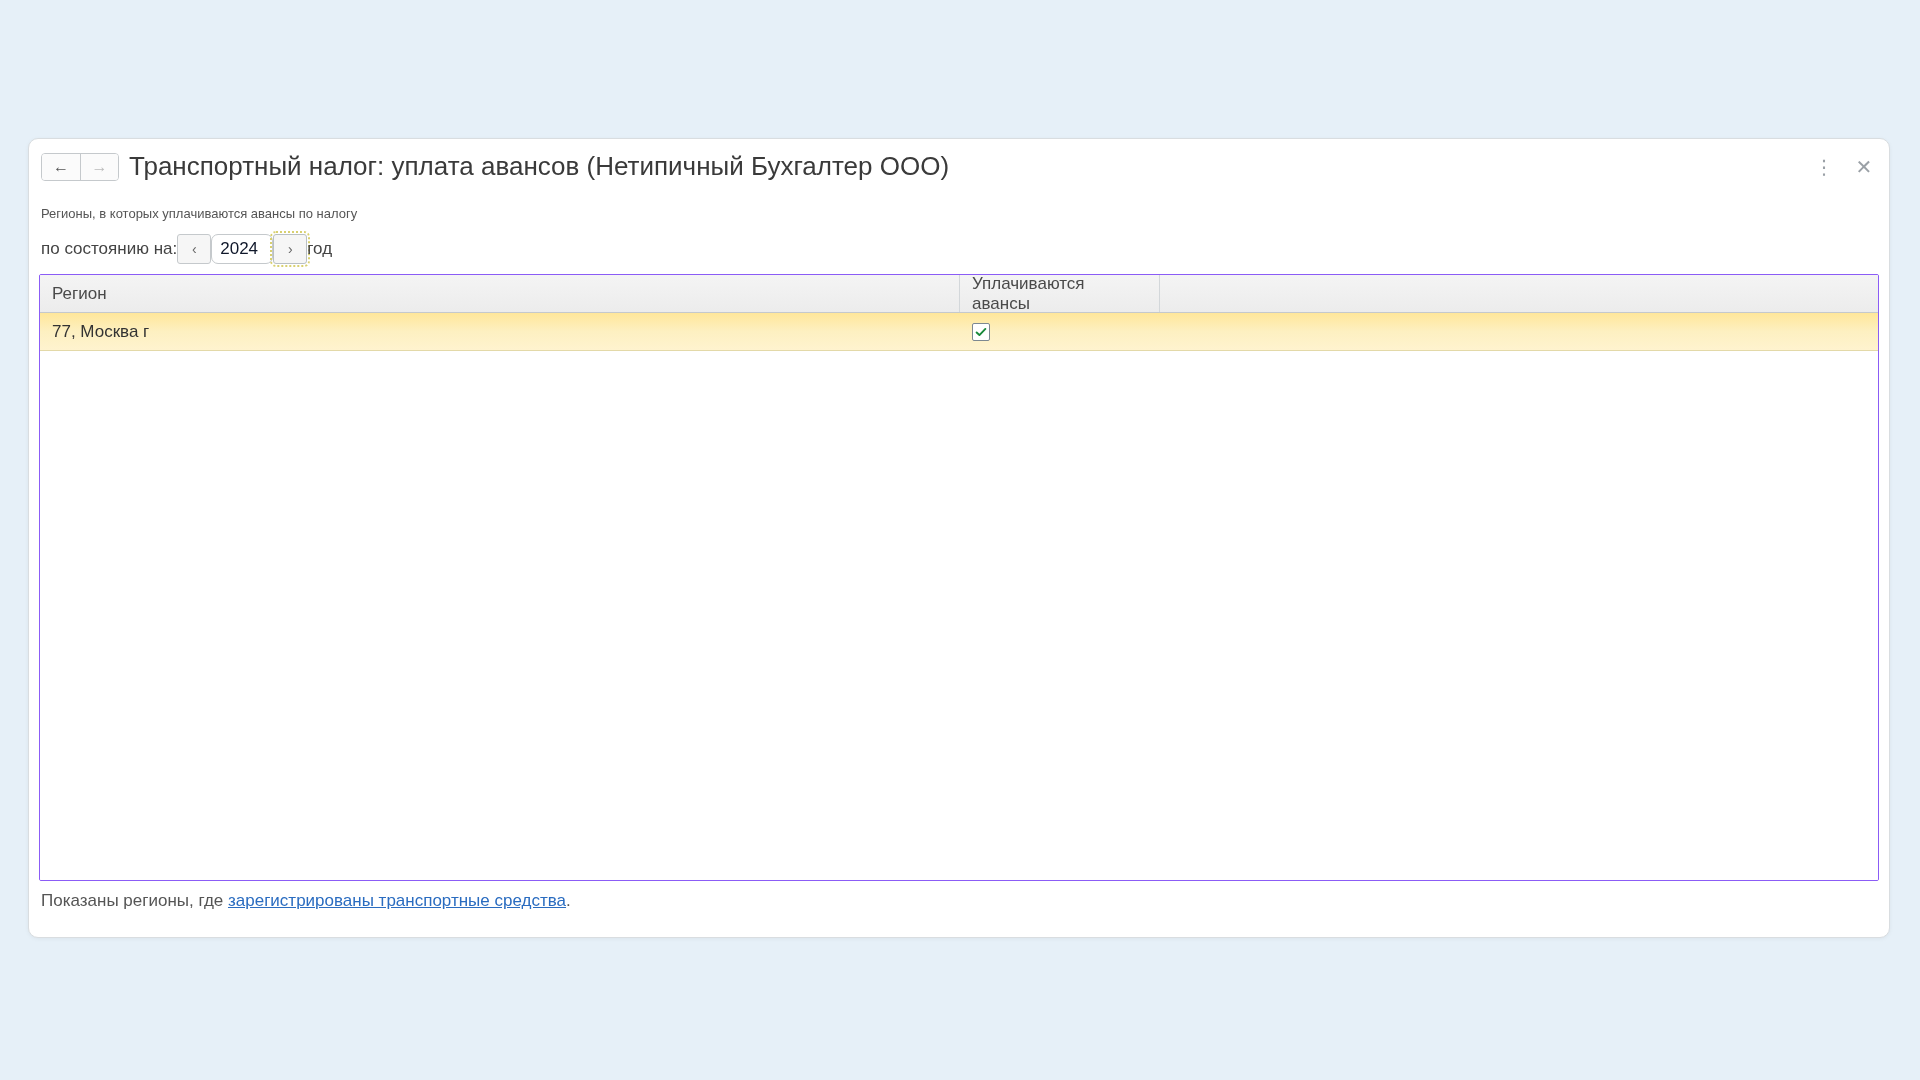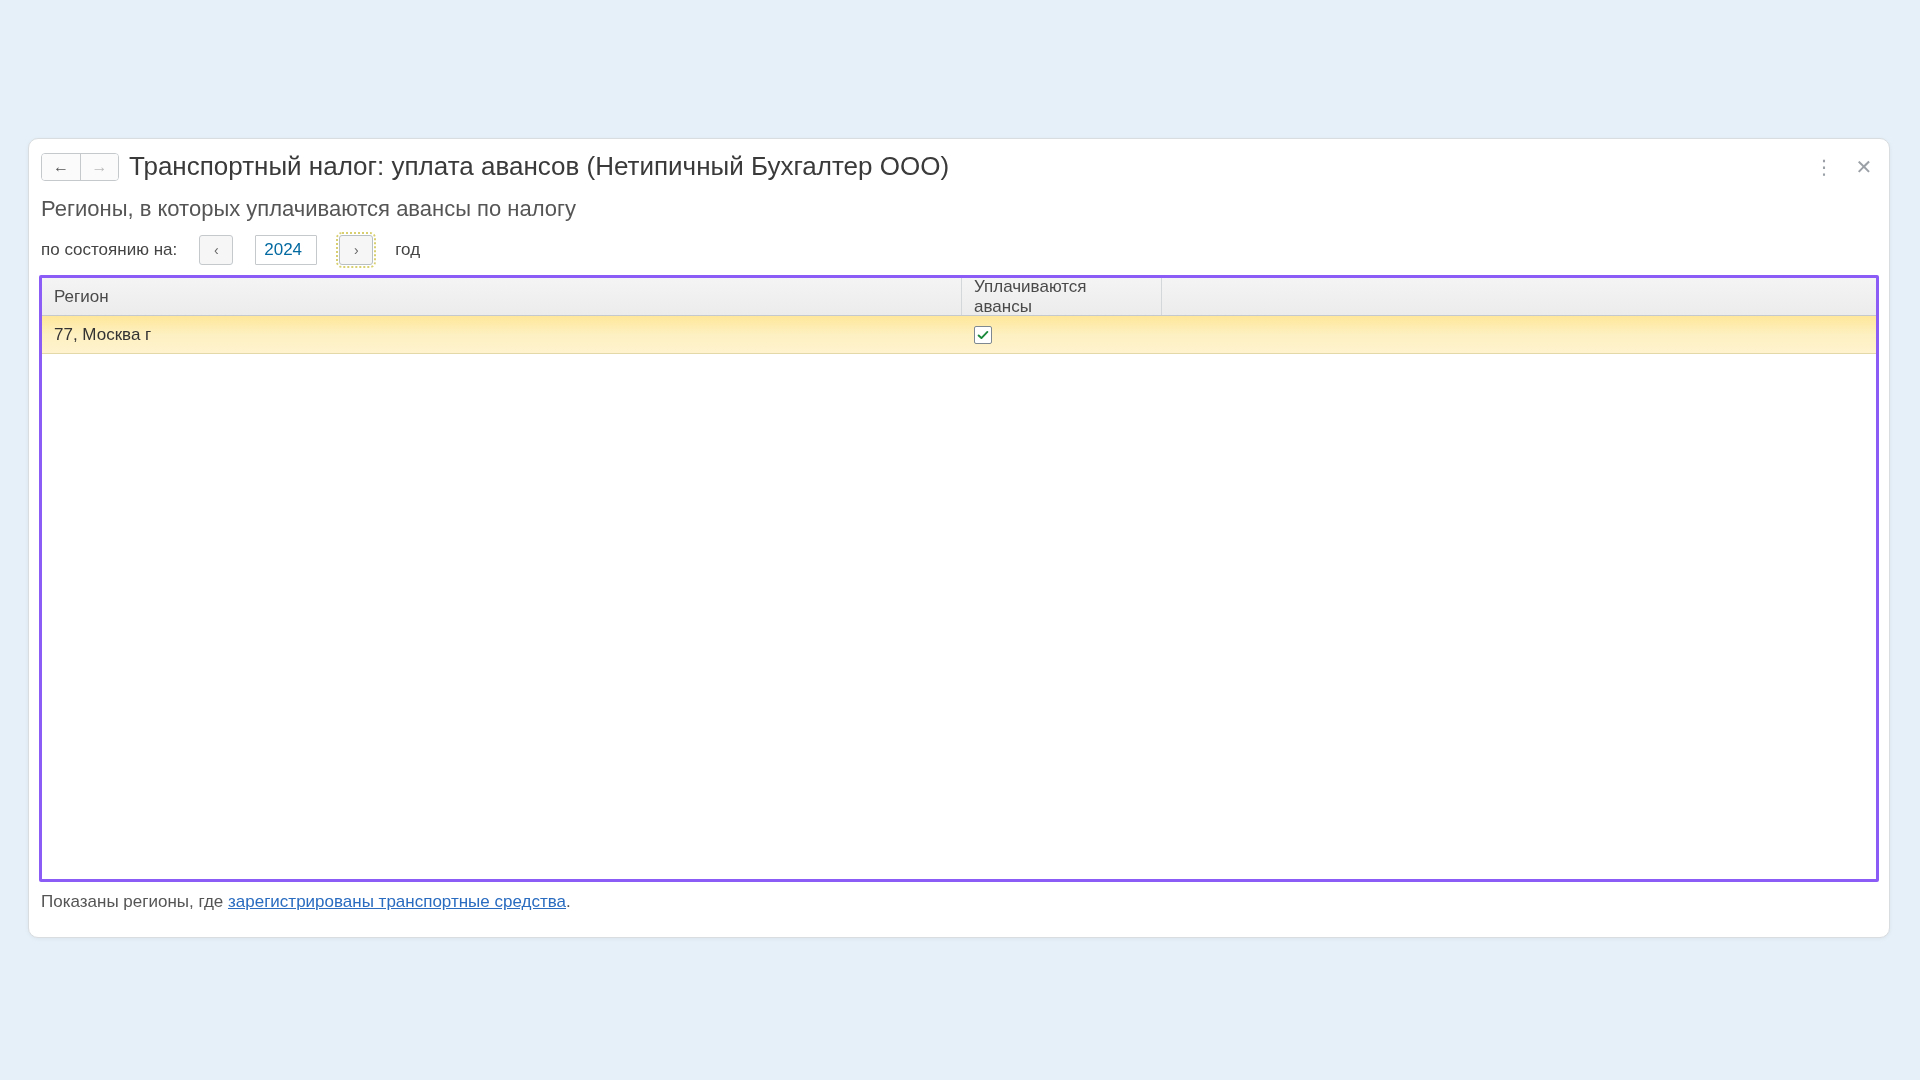--- a/index.html
+++ b/index.html
@@ -50,26 +50,26 @@
   }
   .titlebar-spacer { flex: 1; }
   .title-action {
     width: 30px; height: 30px;
     display: flex; align-items: center; justify-content: center;
     color: #9aa0a6; font-size: 20px;
     cursor: pointer; border-radius: 4px;
   }
 
   .subtext {
-    font-size: 22px;
+    font-size: 13px;
     color: #555;
-    margin: 6px 0 6px 2px;
+    margin: 16px 0 6px 2px;
   }
   .filter-row {
-    display: flex; align-items: center; gap: 22px;
+    display: flex; align-items: center; gap: 0;
     margin: 13px 0 10px 2px;
     font-size: 17px; color: #444;
   }
   .step-btn {
     width: 34px; height: 30px;
     border: 1px solid #c5c9cc;
     background: #f6f6f6;
     display: flex; align-items: center; justify-content: center;
     cursor: pointer; color: #666; font-size: 14px;
     border-radius: 3px;
@@ -78,26 +78,26 @@
     outline: 2px dotted #d8d070;
     outline-offset: 1px;
     border-color: #b9c0c4;
   }
   .year-input {
     width: 62px; height: 30px;
     border: 1px solid #c5c9cc;
     background: #fff;
     text-align: left;
     padding: 0 8px;
-    font-size: 17px; color: #0369a1;
-    border-radius: 1px;
+    font-size: 17px; color: #0f172a;
+    border-radius: 7px;
   }
 
   .table {
-    border: 3px solid #8b5cf6;
+    border: 1px solid #8b5cf6;
     border-radius: 2px;
     overflow: hidden;
     height: 607px;
     display: flex; flex-direction: column;
     background: #fff;
   }
   .thead {
     display: flex;
     background: linear-gradient(#f4f4f4, #ececec);
     border-bottom: 1px solid #c5c9cc;

